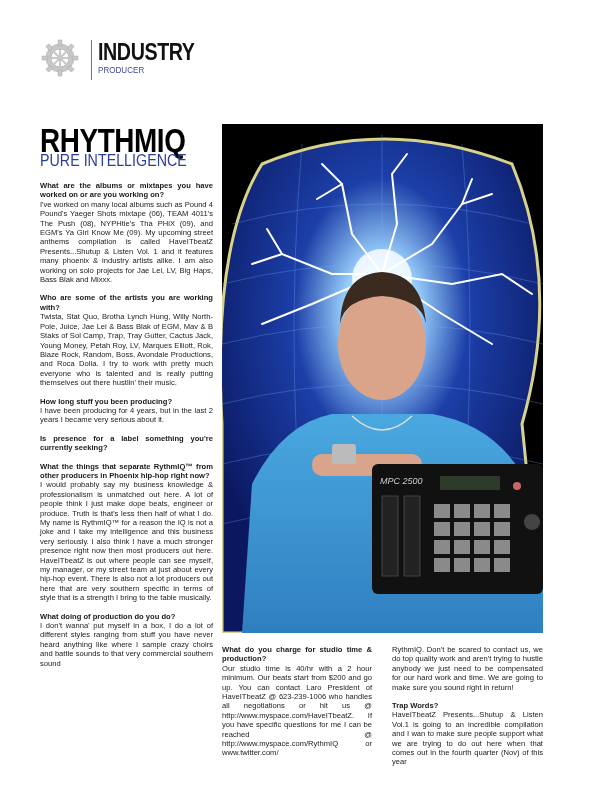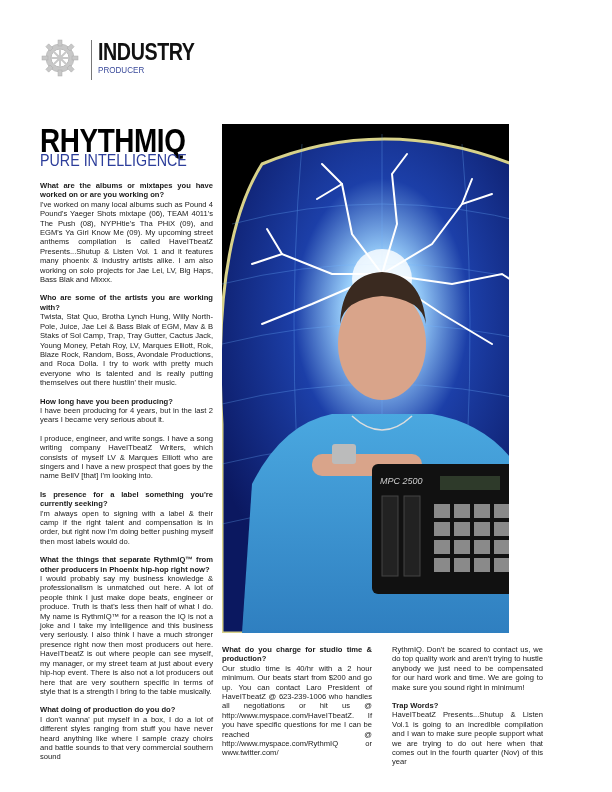--- a/index.html
+++ b/index.html
@@ -11,21 +11,21 @@
   .subsection{position:absolute;left:58px;top:27px;font-size:9.5px;line-height:10px;color:#3a4a9a;transform:scaleX(0.85);transform-origin:left top;}
   .title{position:absolute;left:40px;top:123px;font-weight:bold;font-size:34px;line-height:34px;letter-spacing:-0.5px;transform:scaleX(0.82);transform-origin:left top;color:#000;}
   .subtitle{position:absolute;left:40px;top:152px;font-size:17px;line-height:18px;color:#2c3d9a;transform:scaleX(0.84);transform-origin:left top;}
   .col{position:absolute;font-size:7.6px;line-height:9.4px;text-align:justify;color:#1a1a1a;}
   .col p{margin:0 0 9px 0;}
   .q{font-weight:bold;display:block;}
   .intro{text-transform:uppercase;letter-spacing:0.1px;}
   .col1{left:40px;top:181px;width:173px;}
   .col2{left:222px;top:645px;width:150px;}
   .col3{left:392px;top:645px;width:151px;}
-  .photo{position:absolute;left:222px;top:124px;width:287px;height:509px;background:#3b82f6;overflow:hidden;text-align:center;}
+  .photo{position:absolute;left:222px;top:124px;width:321px;height:509px;background:#3b82f6;overflow:hidden;text-align:center;}
 </style>
 </head>
 <body>
 
 <div class="header">
   <svg class="gear" viewBox="0 0 40 40">
     <g fill="#c8c8c8" stroke="#aaa" stroke-width="0.5">
       <circle cx="20" cy="20" r="14"></circle>
       <g>
         <rect x="18" y="2" width="4" height="6"></rect>
@@ -51,23 +51,23 @@
   <div class="section">INDUSTRY</div>
   <div class="subsection">PRODUCER</div>
 </div>
 
 <div class="title">RHYTHMIQ</div>
 <div class="subtitle">PURE INTELLIGENCE</div>
 
 <div class="col col1">
   <p><span class="q">What are the albums or mixtapes you have worked on or are you working on?</span><span>I've worked on many local albums such as Pound 4 Pound's Yaeger Shots mixtape (06), TEAM 4011's The Push (08), NYPHtie's Tha PHiX (09), and EGM's Ya Girl Know Me (09). My upcoming street anthems compilation is called HaveITbeatZ Presents...Shutup &amp; Listen Vol. 1 and it features many phoenix &amp; industry artists alike. I am also working on solo projects for Jae Lei, LV, Big Haps, Bass Blak and Mixxx.</span></p>
   <p><span class="q">Who are some of the artists you are working with?</span><span>Twista, Stat Quo, Brotha Lynch Hung, Willy North-Pole, Juice, Jae Lei &amp; Bass Blak of EGM, Mav &amp; B Staks of Sol Camp, Trap, Tray Gutter, Cactus Jack, Young Money, Petah Roy, LV, Marques Elliott, Rok, Blaze Rock, Random, Boss, Avondale Productions, and Roca Dolla. I try to work with pretty much everyone who is talented and is really putting themselves out there hustlin' their music.</span></p>
-  <p><span class="q">How long have you been producing?</span><span>I have been producing for 4 years, but in the last 2 years I became very serious about it.</span></p>
-  <p><span>I produce, engineer, and write songs. I have a song writing company HaveITbeatZ Writers, which consists of myself LV &amp; Marques Elliott who are singers and I have a new prospect that goes by the name BelIV [that] I'm looking into.</span></p>
-  <p><span class="q">Is presence for a label something you're currently seeking?</span><span>I'm always open to signing with a label &amp; their camp if the right talent and compensation is in order, but right now I'm doing better pushing myself then most labels would do.</span></p>
+  <p><span class="q">How long stuff you been producing?</span><span>I have been producing for 4 years, but in the last 2 years I became very serious about it.</span></p>
+  <p></p>
+  <p><span class="q">Is presence for a label something you're currently seeking?</span></p>
   <p><span class="q">What the things that separate RythmIQ™ from other producers in Phoenix hip-hop right now?</span><span>I would probably say my business knowledge &amp; professionalism is unmatched out here. A lot of people think I just make dope beats, engineer or produce. Truth is that's less then half of what I do. My name is RythmIQ™ for a reason the IQ is not a joke and I take my intelligence and this business very seriously. I also think I have a much stronger presence right now then most producers out here. HaveITbeatZ is out where people can see myself, my manager, or my street team at just about every hip-hop event. There is also not a lot producers out here that are very southern specific in terms of style that is a strength I bring to the table musically.</span></p>
   <p><span class="q">What doing of production do you do?</span><span>I don't wanna' put myself in a box, I do a lot of different styles ranging from stuff you have never heard anything like where I sample crazy choirs and battle sounds to that very commercial southern sound</span></p>
 </div>
 
 <div class="photo">
   <svg width="321" height="509" viewBox="0 0 321 509">
     <defs>
       <radialGradient id="head" cx="50%" cy="35%" r="60%">
         <stop offset="0" stop-color="#ffffff"></stop>
         <stop offset="0.18" stop-color="#9fd6ff"></stop>
@@ -139,15 +139,15 @@
         <rect x="182" y="372" width="16" height="80" fill="#222" stroke="#444"></rect>
     </g>
   </svg>
 </div>
 
 <div class="col col2">
   <p><span class="q">What do you charge for studio time &amp; production?</span><span>Our studio time is 40/hr with a 2 hour minimum. Our beats start from $200 and go up. You can contact Laro President of HaveITbeatZ @ 623-239-1006 who handles all negotiations or hit us @ http://www.myspace.com/HaveITbeatZ. If you have specific questions for me I can be reached @ http://www.myspace.com/RythmIQ or www.twitter.com/</span></p>
 </div>
 
 <div class="col col3">
-  <p>RythmIQ. Don't be scared to contact us, we do top quality work and aren't trying to hustle anybody we just need to be compensated for our hard work and time. We are going to make sure you sound right in minimum!</p>
+  <p>RythmIQ. Don't be scared to contact us, we do top quality work and aren't trying to hustle anybody we just need to be compensated for our hard work and time. We are going to make sure you sound right in return!</p>
   <p><span class="q">Trap Words?</span><span>HaveITbeatZ Presents...Shutup &amp; Listen Vol.1 is going to an incredible compilation and I wan to make sure people support what we are trying to do out here when that comes out in the fourth quarter (Nov) of this year</span></p>
 </div>
 
 </body></html>

